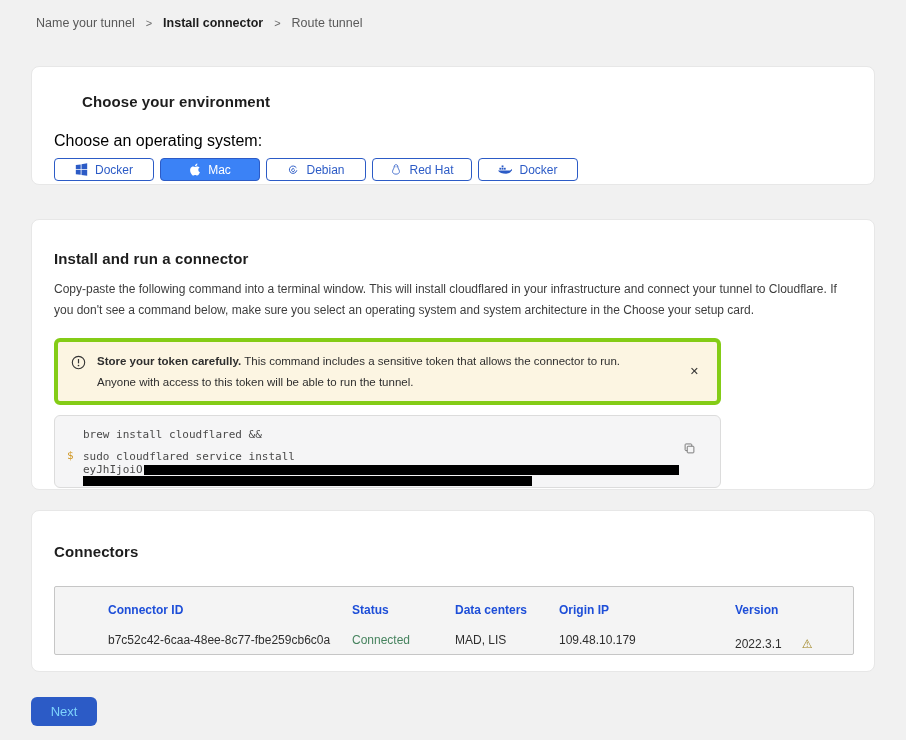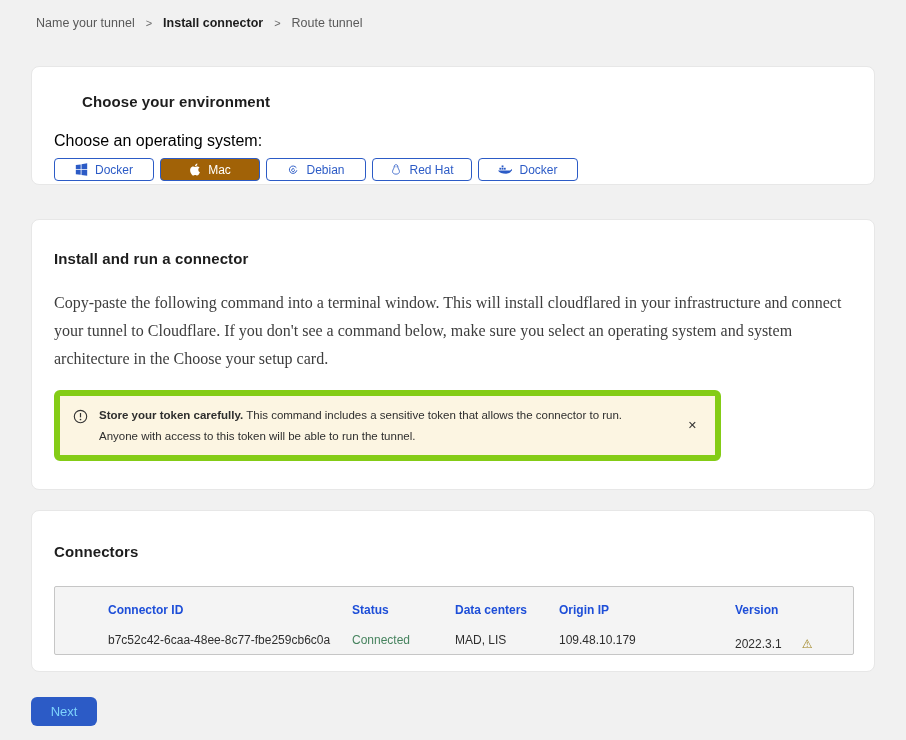--- a/index.html
+++ b/index.html
@@ -28,27 +28,27 @@
   #card-connectors .card-title { margin-top:32px; }
 
   
   .os-label { margin-top:22px; font-size:16px; color:#000000; }
   .os-row { margin-top:8px; display:flex; gap:6px; }
   .os-btn {
     width:100px; height:23px; border:1px solid #2c5bc6; border-radius:4px;
     background:#fff; color:#2c5bc6; font-size:12px; font-family:"Liberation Sans", sans-serif;
     display:flex; align-items:center; justify-content:center; gap:7px; cursor:pointer;
   }
-  .os-btn.selected { background:#a16207; color:#fff; }
+  .os-btn.selected { background:#3b82f6; color:#fff; }
   .os-btn svg { display:block; }
 
   
-  .install-desc { margin-top:22px; font-size:16px; line-height:1.75; color:#3d3d3d; max-width:796px;font-family:Liberation Serif, serif; }
+  .install-desc { margin-top:12px; font-size:12px; line-height:1.75; color:#3d3d3d; max-width:796px; }
   .warn-banner {
-    margin-top:17px; width:667px; background:#fcf5e2; border:6px solid #84cc16; border-radius:6px;
+    margin-top:17px; width:667px; background:#fcf5e2; border:4px solid #84cc16; border-radius:6px;
     display:flex; align-items:flex-start; gap:11px; padding:9px 12px 9px 13px;
   }
   .warn-icon { margin-top:4px; flex:0 0 auto; }
   .warn-text { font-size:11.5px; line-height:1.8; color:#2e2e2e; max-width:560px; }
   .warn-close { margin-left:auto; align-self:center; background:none; border:none; font-size:11px; color:#333; cursor:pointer; padding:4px 6px; font-family:"Liberation Sans", sans-serif; }
 
   .code-block {
     position:relative; margin-top:10px; width:667px; height:73px;
     background:#f5f5f6; border:1px solid #dcdcdc; border-radius:6px;
     padding:13px 0 0 28px;
@@ -163,20 +163,36 @@
       <svg width="15" height="15" viewBox="0 0 16 16">
           <circle cx="8" cy="8" r="6.6" fill="none" stroke="#333" stroke-width="1.2"></circle>
           <path d="M8 4.3v4.6" stroke="#333" stroke-width="1.3"></path>
           <circle cx="8" cy="11.2" r="0.9" fill="#333"></circle>
         </svg>
     </span>
     <span class="warn-text"><b>Store your token carefully.</b><span> This command includes a sensitive token that allows the connector to run. Anyone with access to this token will be able to run the tunnel.</span></span>
     <button class="warn-close">✕</button>
   </div>
 
+  <div class="code-block">
+    <div class="code-line line-brew">brew install cloudflared &amp;&amp;</div>
+    <span class="prompt">$</span>
+    <div class="code-line">sudo cloudflared service install</div>
+    <div class="token-line">
+      <span class="code-line">eyJhIjoiO</span>
+      <span class="redact redact-1"></span>
+    </div>
+    <div class="redact redact-2"></div>
+    <button class="copy-btn">
+      <svg width="13" height="13" viewBox="0 0 16 16" fill="none" stroke="#7a7a7a" stroke-width="1.2">
+        <rect x="5.2" y="5.2" width="8.2" height="8.2" rx="1"></rect>
+        <path d="M10.8 5.2V3.4a1 1 0 0 0-1-1H3.6a1 1 0 0 0-1 1v6.2a1 1 0 0 0 1 1h1.6"></path>
+      </svg>
+    </button>
+  </div>
 </section>
 
 <section class="card" id="card-connectors">
   <h2 class="card-title">Connectors</h2>
   <div class="conn-box">
     <div class="th">Connector ID</div>
     <div class="th">Status</div>
     <div class="th">Data centers</div>
     <div class="th">Origin IP</div>
     <div class="th">Version</div>

